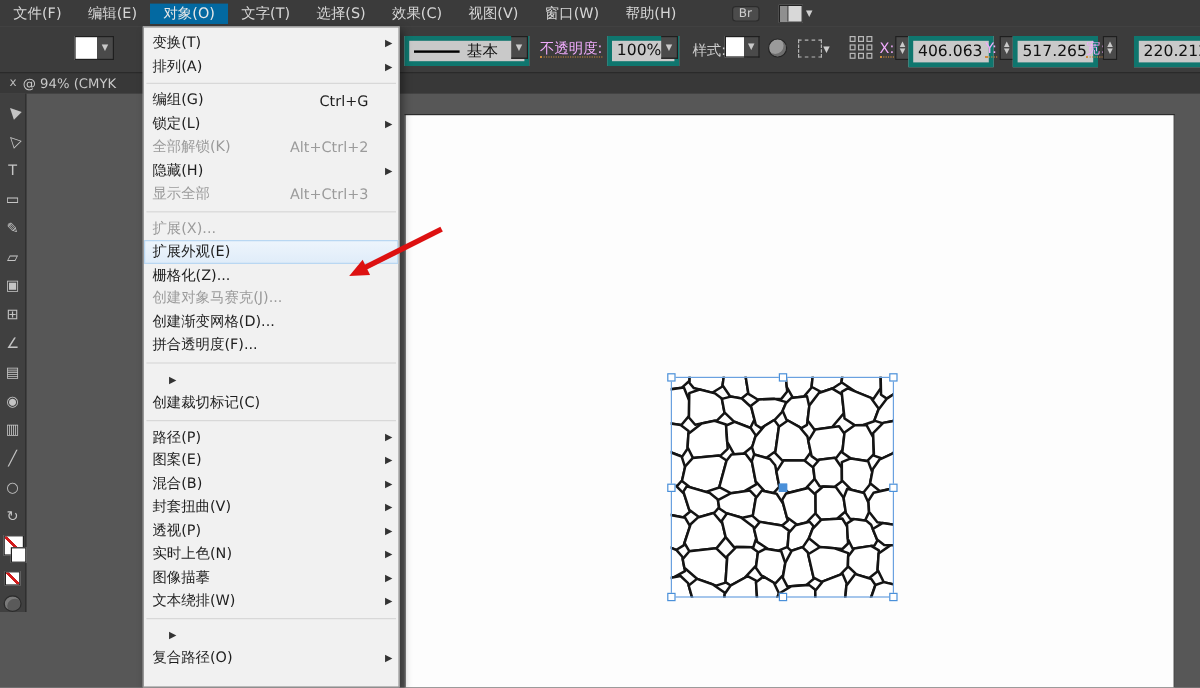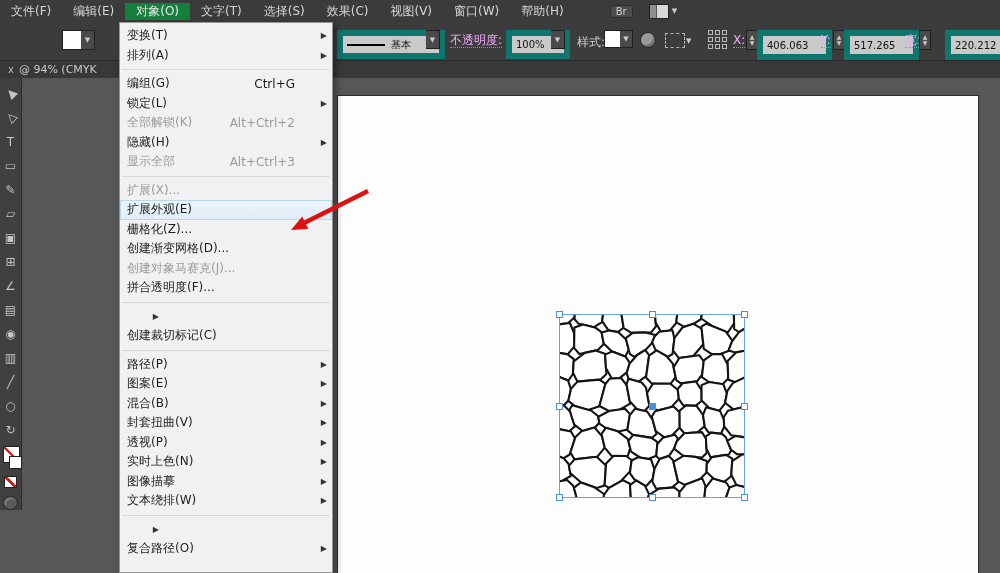--- a/index.html
+++ b/index.html
@@ -3,37 +3,37 @@
 <meta charset="utf-8">
 <style>
   html,body{margin:0;padding:0;width:1000px;height:573px;overflow:hidden;
     background:#575757;font-family:"DejaVu Sans","Liberation Sans",sans-serif;
     position:relative;-webkit-font-smoothing:antialiased;}
   
   #menubar{position:absolute;left:0;top:0;width:1000px;height:22px;background:#3b3b3b;
     display:flex;align-items:center;z-index:40;color:#d6d6d6;font-size:12px;}
   #menubar .items{display:flex;align-items:stretch;}
   .mb-item{display:flex;align-items:center;padding:0 11px;cursor:default;white-space:nowrap;}
-  .mb-item.active{background:#15803d;color:#e8e8e8;}
+  .mb-item.active{background:#0369a1;color:#e8e8e8;}
   .mb-sep{width:1px;background:#2a2a2a;margin:3px 6px 3px 24px;}
   .mb-btn{margin:2px 4px;padding:0 5px;display:flex;align-items:center;background:#4c4c4c;
     border:1px solid #2c2c2c;border-radius:3px;font-size:10px;color:#cfcfcf;}
   .ws-icon{margin:3px 4px 3px 12px;display:flex;align-items:center;gap:3px;}
   .ws-icon .box{width:18px;height:13px;background:#d8d8d8;border:1px solid #222;display:flex;}
   .ws-icon .box i{display:block;width:6px;height:100%;background:#8f8f8f;border-right:1px solid #555;}
   .caret{font-size:7px;color:#cfcfcf;}
   
   #controlbar{position:absolute;left:0;top:22px;width:1000px;height:38px;background:#3c3c3c;
     border-bottom:1px solid #2a2a2a;z-index:10;color:#cccccc;font-size:12px;}
   #controlbar .abs{position:absolute;}
   .swatch{background:#ffffff;border:1px solid #1f1f1f;}
   .dd{background:#4a4a4a;border:1px solid #1f1f1f;border-left:none;display:flex;
     align-items:center;justify-content:center;color:#c9c9c9;font-size:7px;}
-  .field{background:#c9c9c9;border:6px solid #0f766e;color:#111;display:flex;
-    align-items:center;font-size:10px;padding:0 4px;}
+  .field{background:#c9c9c9;border:4px solid #0f766e;color:#111;display:flex;
+    align-items:center;font-size:13px;padding:0 4px;}
   .orange{color:#f0abfc;border-bottom:1px dotted #cc8a3a;line-height:13px;}
   .stepper{width:10px;height:18px;background:#4a4a4a;border:1px solid #1f1f1f;display:flex;
     flex-direction:column;align-items:center;justify-content:center;color:#c9c9c9;font-size:6px;line-height:6px;}
   .circle-ic{width:14px;height:14px;border-radius:50%;background:#9a9a9a;
     border:1px solid #242424;box-shadow:inset -2px -2px 0 #6d6d6d;}
   .dash-ic{width:18px;height:13px;border:1px dashed #b5b5b5;}
   .grid-ic{display:grid;grid-template-columns:repeat(3,5px);grid-template-rows:repeat(3,5px);gap:2px;}
   .grid-ic i{border:1px solid #b9b9b9;display:block;}
   
   #tabstrip{position:absolute;left:0;top:60px;width:1000px;height:18px;background:#383838;
@@ -63,21 +63,21 @@
   #selframe{position:absolute;left:559px;top:314px;width:186px;height:184px;z-index:4;
     border:1px solid #6aa1e0;box-sizing:border-box;}
   .handle{position:absolute;width:7px;height:7px;background:#fff;border:1px solid #4a90d9;box-sizing:border-box;}
   .handle.center{background:#4a90d9;}
   
   #object-menu{position:absolute;left:119px;top:22px;width:214px;height:551px;background:#f1f1f1;
     border:1px solid #979797;box-sizing:border-box;z-index:50;padding-top:3px;
     box-shadow:3px 3px 7px rgba(0,0,0,0.4);font-size:12px;color:#1e1e1e;overflow:hidden;}
   .menu-row{height:19.5px;display:flex;align-items:center;padding:0 5px 0 7px;box-sizing:border-box;}
   .menu-row .lab{flex:1;white-space:nowrap;}
-  .menu-row .sc{margin-right:22px;white-space:nowrap;}
+  .menu-row .sc{margin-right:10px;white-space:nowrap;}
   .menu-row .ar{width:10px;text-align:right;font-size:8px;color:#333;}
   .menu-row.disabled{color:#9b9b9b;}
   .menu-row.disabled .ar{color:#9b9b9b;}
   .menu-row.highlighted{background:linear-gradient(#eef5fc,#dfecf9);
     box-shadow:inset 0 0 0 1px #b9d7f2;}
   .menu-sep{height:1px;background:#d8d8d8;margin:4px 2px;}
   
   #overlay{position:absolute;left:0;top:0;width:1000px;height:573px;z-index:60;pointer-events:none;}
 </style>
 </head>
@@ -318,27 +318,27 @@
     <div class="menu-row highlighted">
       <span class="lab">扩展外观(E)</span>
       <span class="sc"></span>
       <span class="ar"></span>
     </div>
     <div class="menu-row">
       <span class="lab">栅格化(Z)...</span>
       <span class="sc"></span>
       <span class="ar"></span>
     </div>
-    <div class="menu-row">
-      <span class="lab">创建渐变网格(D)...</span>
-      <span class="sc"></span>
-      <span class="ar"></span>
-    </div>
     <div class="menu-row disabled">
       <span class="lab">创建对象马赛克(J)...</span>
+      <span class="sc"></span>
+      <span class="ar"></span>
+    </div>
+    <div class="menu-row">
+      <span class="lab">创建渐变网格(D)...</span>
       <span class="sc"></span>
       <span class="ar"></span>
     </div>
     <div class="menu-row">
       <span class="lab">拼合透明度(F)...</span>
       <span class="sc"></span>
       <span class="ar"></span>
     </div>
     <div class="menu-sep"></div>
     <div class="menu-row">

